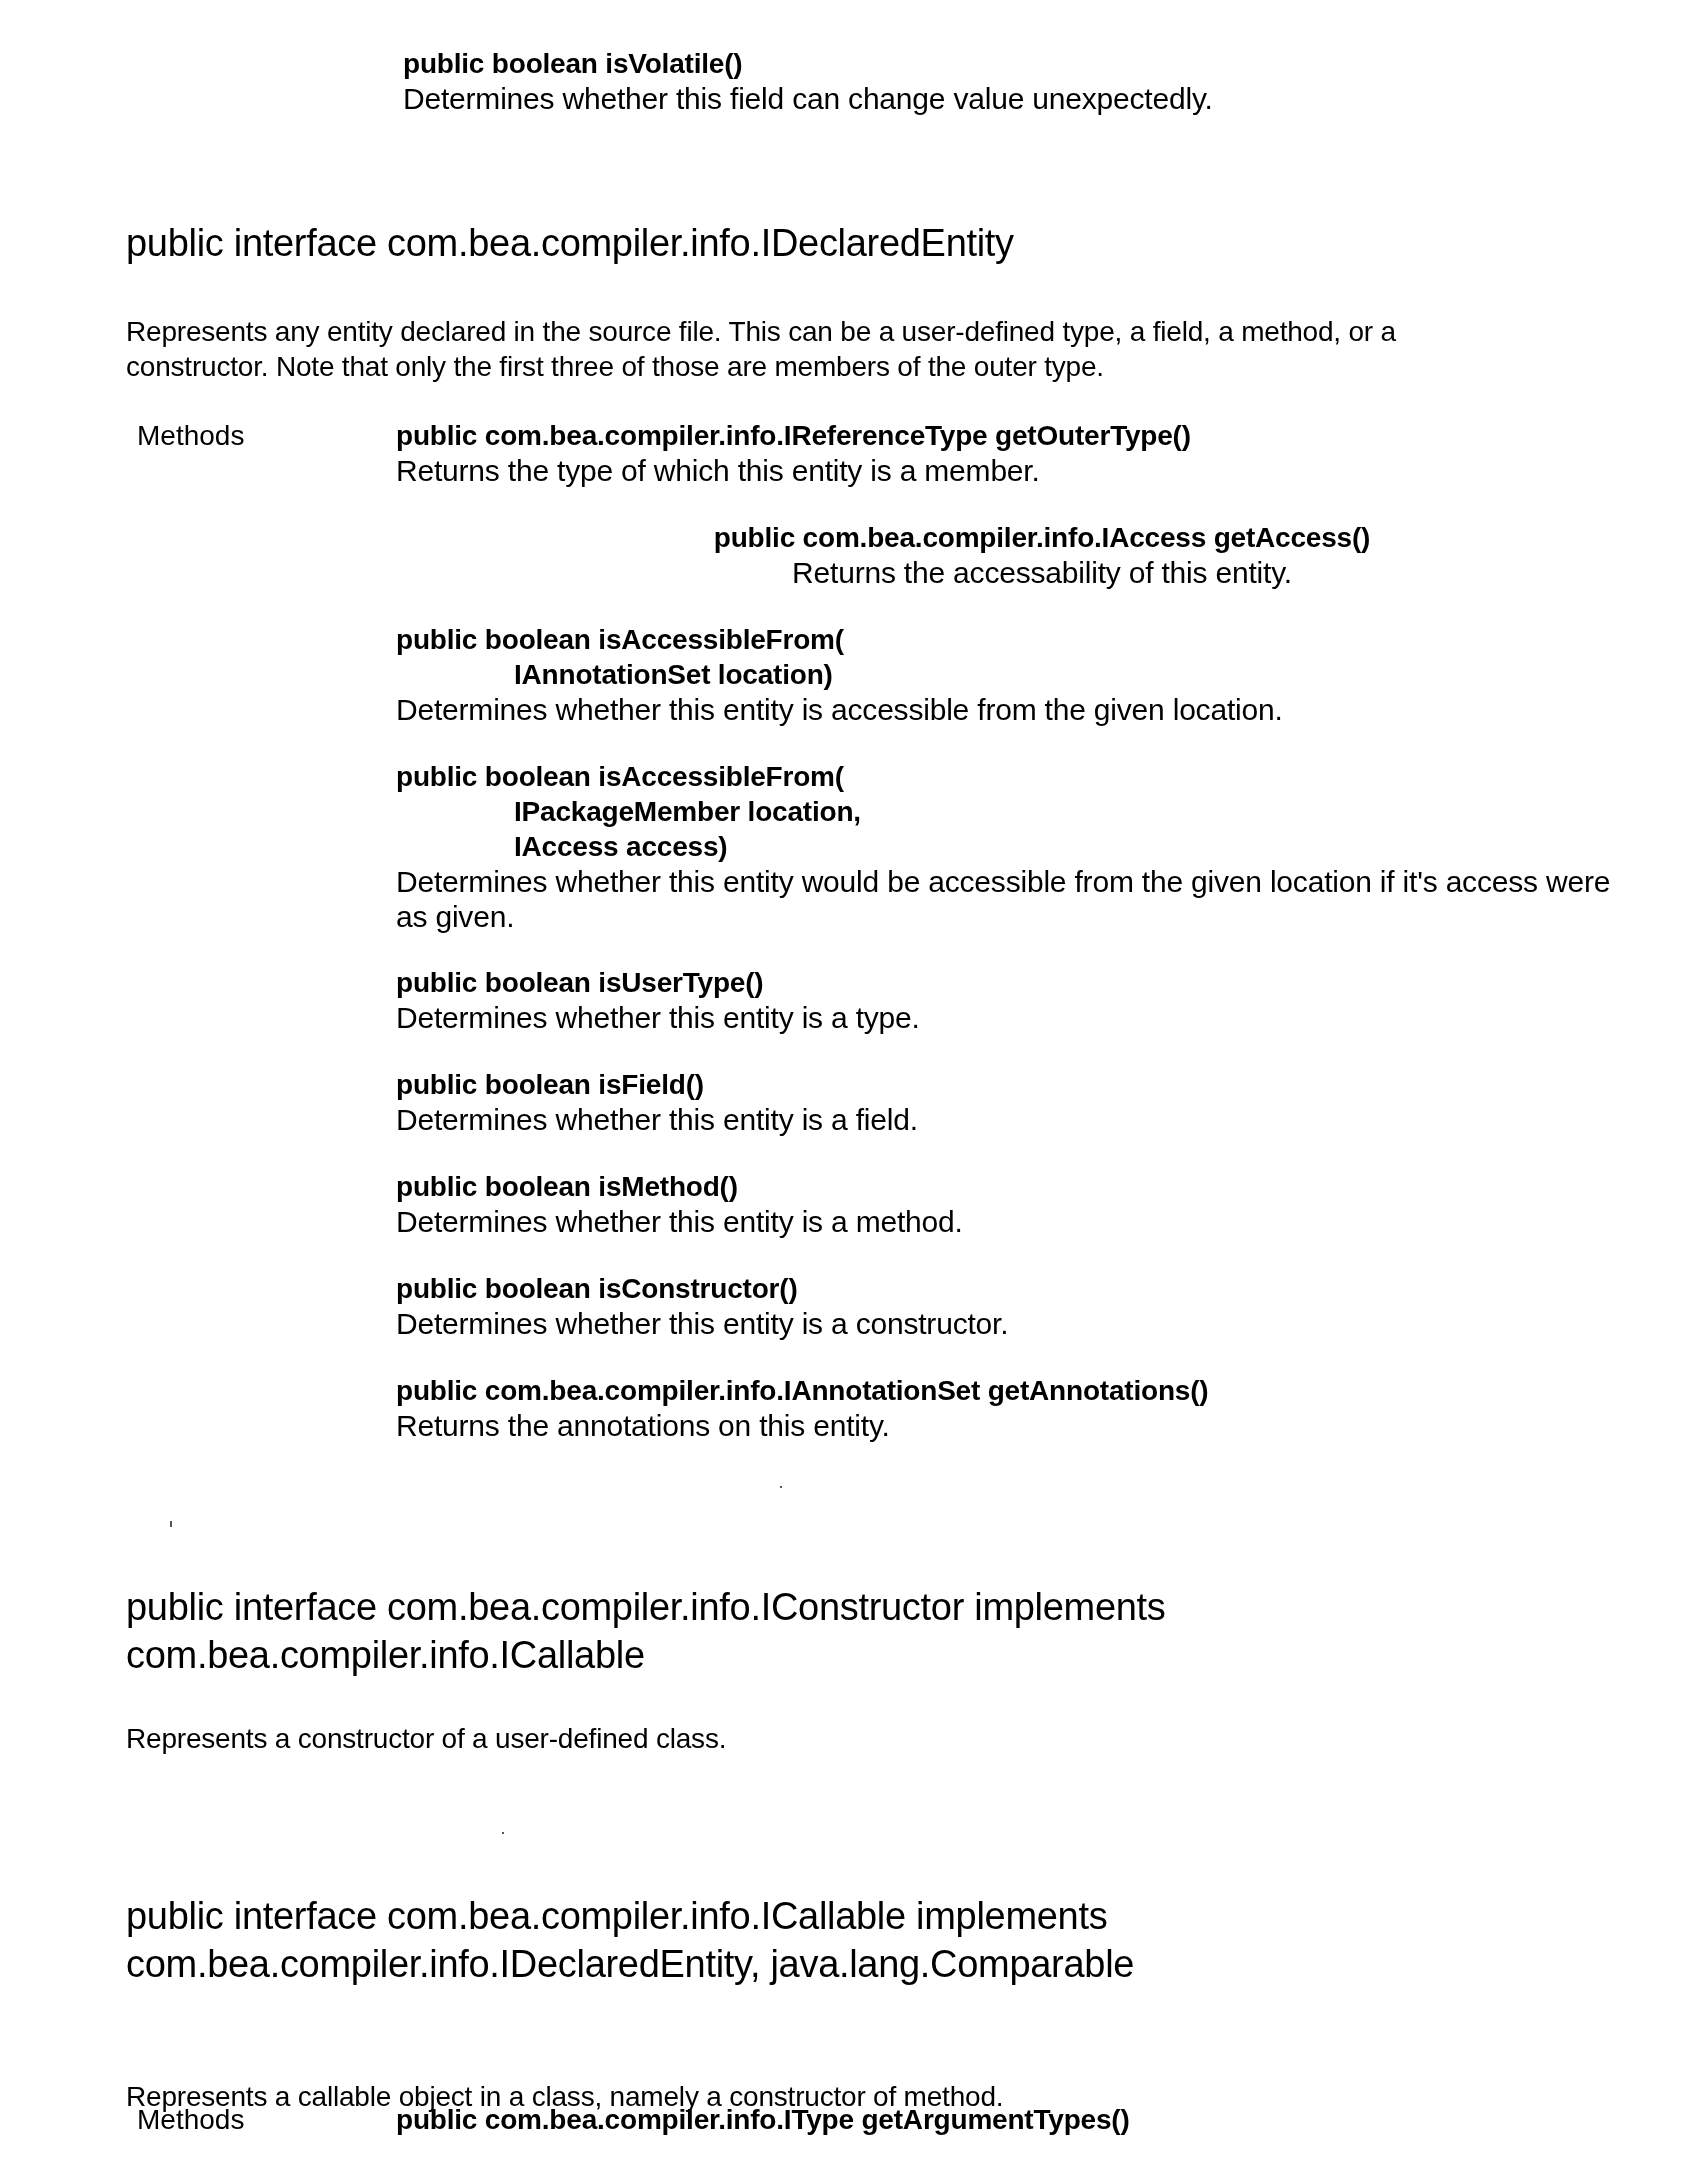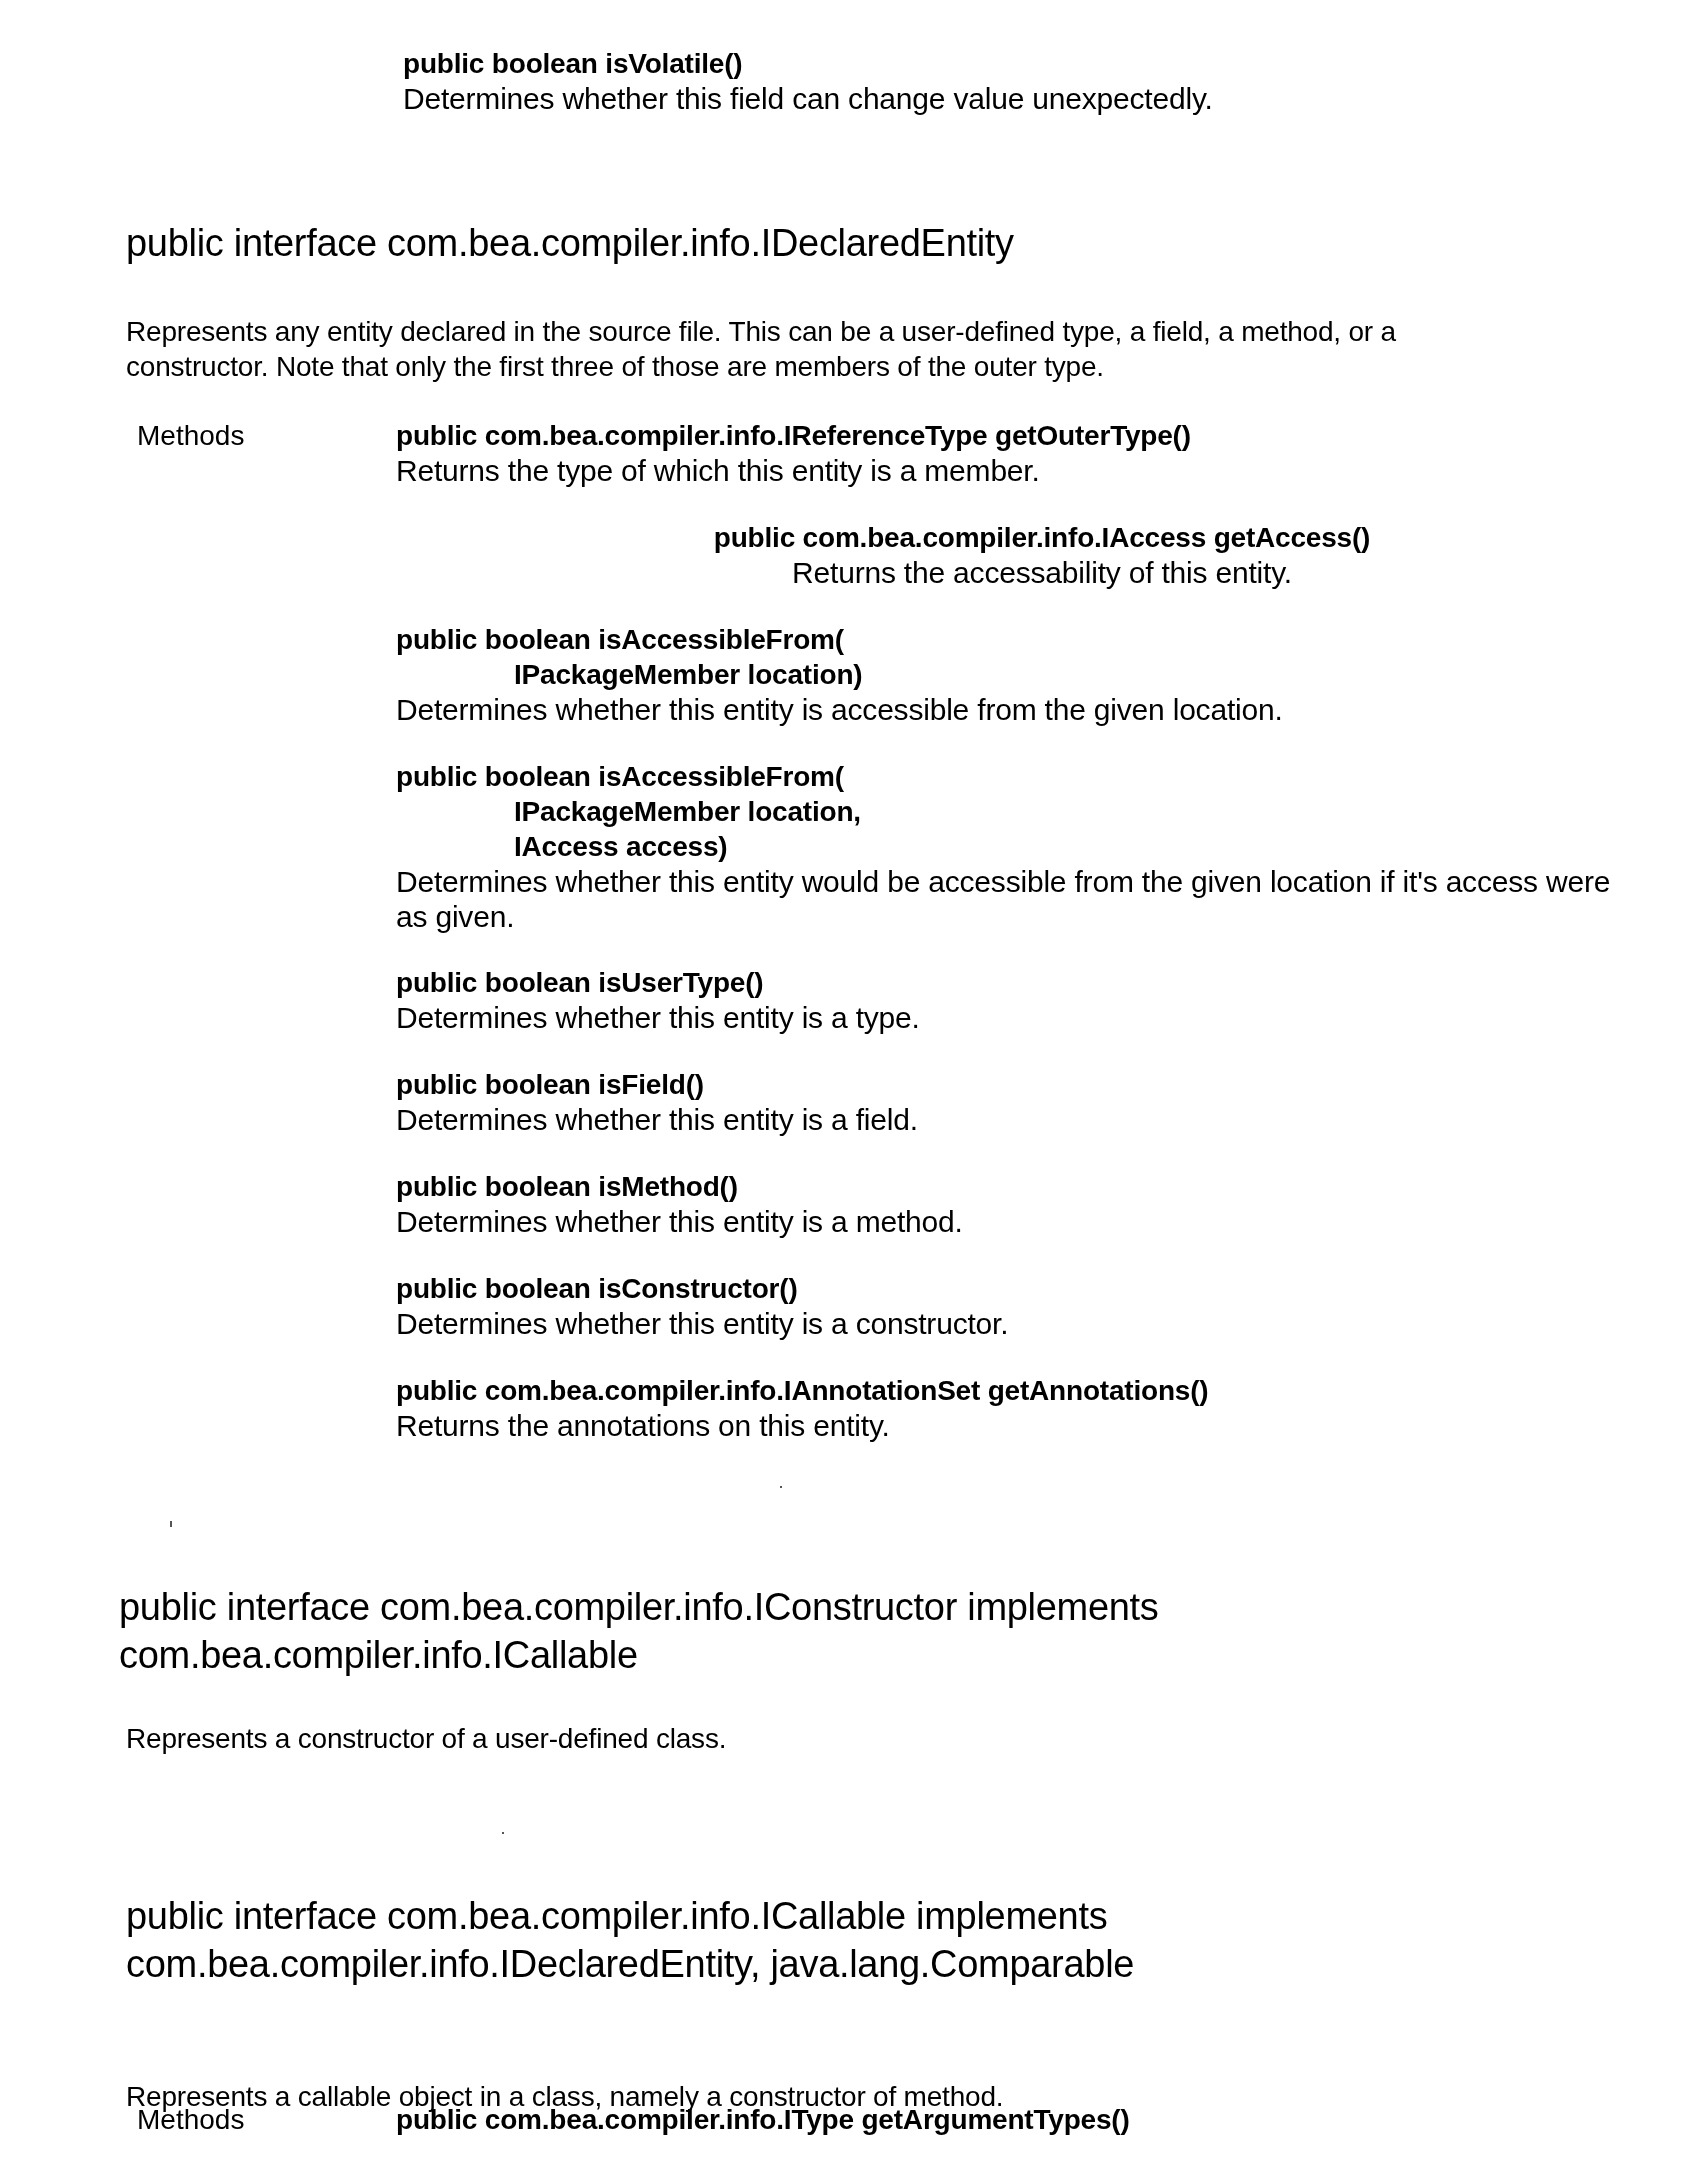--- a/index.html
+++ b/index.html
@@ -41,21 +41,21 @@
   <div class="desc">Returns the type of which this entity is a member.</div>
 </div>
 
 <div class="method" style="top:520px;text-align:center;">
   <div class="sig">public com.bea.compiler.info.IAccess getAccess()</div>
   <div class="desc">Returns the accessability of this entity.</div>
 </div>
 
 <div class="method" style="top:622px;">
   <div class="sig">public boolean isAccessibleFrom(</div>
-  <div class="sig indent">IPackageMember location)</div>
+  <div class="sig indent">IAnnotationSet location)</div>
   <div class="desc">Determines whether this entity is accessible from the given location.</div>
 </div>
 
 <div class="method" style="top:759px;">
   <div class="sig">public boolean isAccessibleFrom(</div>
   <div class="sig indent">IPackageMember location,</div>
   <div class="sig indent">IAccess access)</div>
   <div class="desc">Determines whether this entity would be accessible from the given location if it's access were</div>
   <div class="desc">as given.</div>
 </div>
@@ -82,21 +82,21 @@
 
 <div class="method" style="top:1373px;">
   <div class="sig">public com.bea.compiler.info.IAnnotationSet getAnnotations()</div>
   <div class="desc">Returns the annotations on this entity.</div>
 </div>
 
 <div class="speck" style="left:780px; top:1486px;"></div>
 <div class="speck" style="left:170px; top:1521px; width:1.6px; height:6.4px;"></div>
 <div class="speck" style="left:502px; top:1832px;"></div>
 
-<div class="abs heading" style="left:119px; top:1583px;">
+<div class="abs heading" style="left:126px; top:1583px;">
   <div>
     <span>public interface </span><b>com.bea.compiler.info.IConstructor</b><span> implements</span>
   </div>
   <div>com.bea.compiler.info.ICallable</div>
 </div>
 <div class="abs para" style="left:126px; top:1721px; width:1563px;">
   <div>Represents a constructor of a user-defined class.</div>
 </div>
 
 <div class="abs heading" style="left:126px; top:1892px;">

